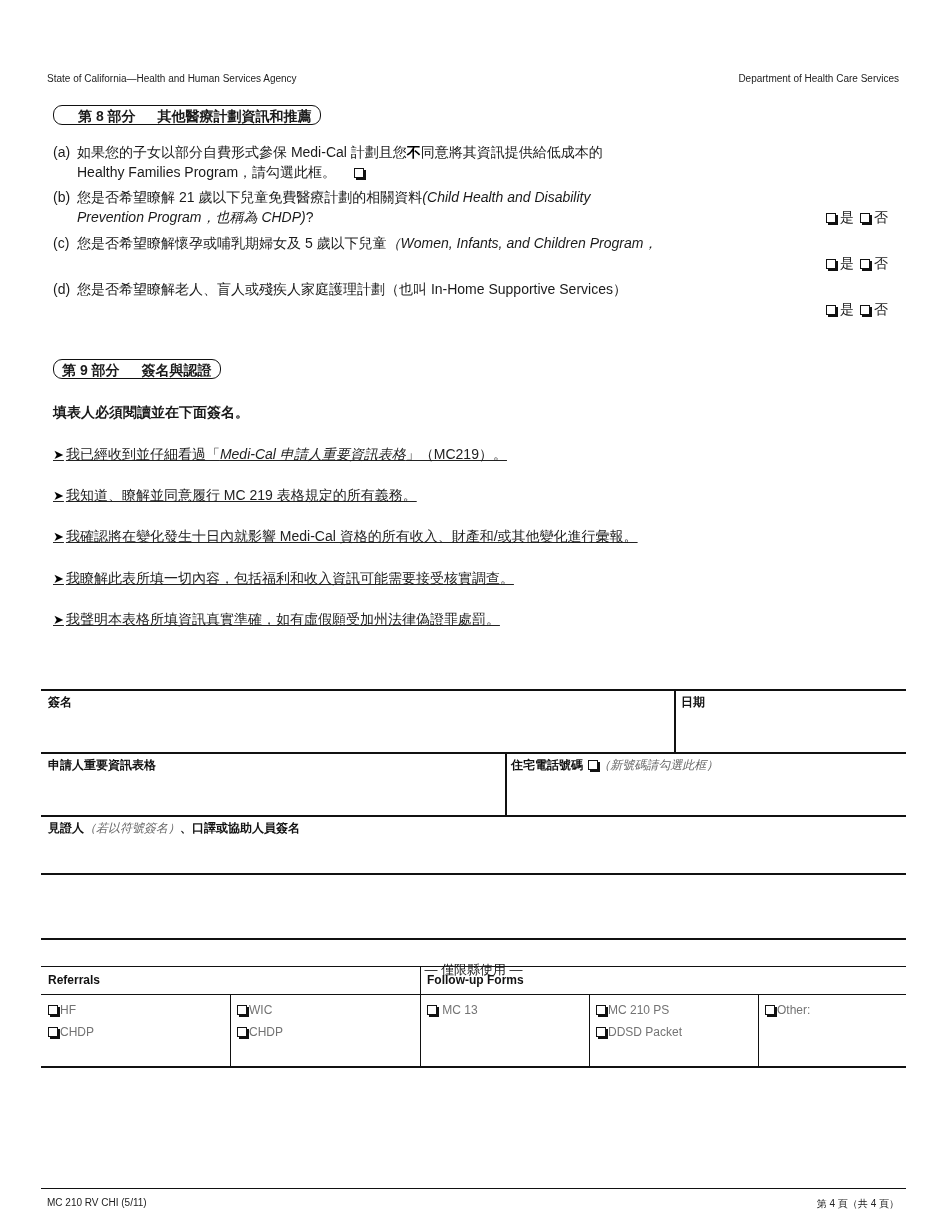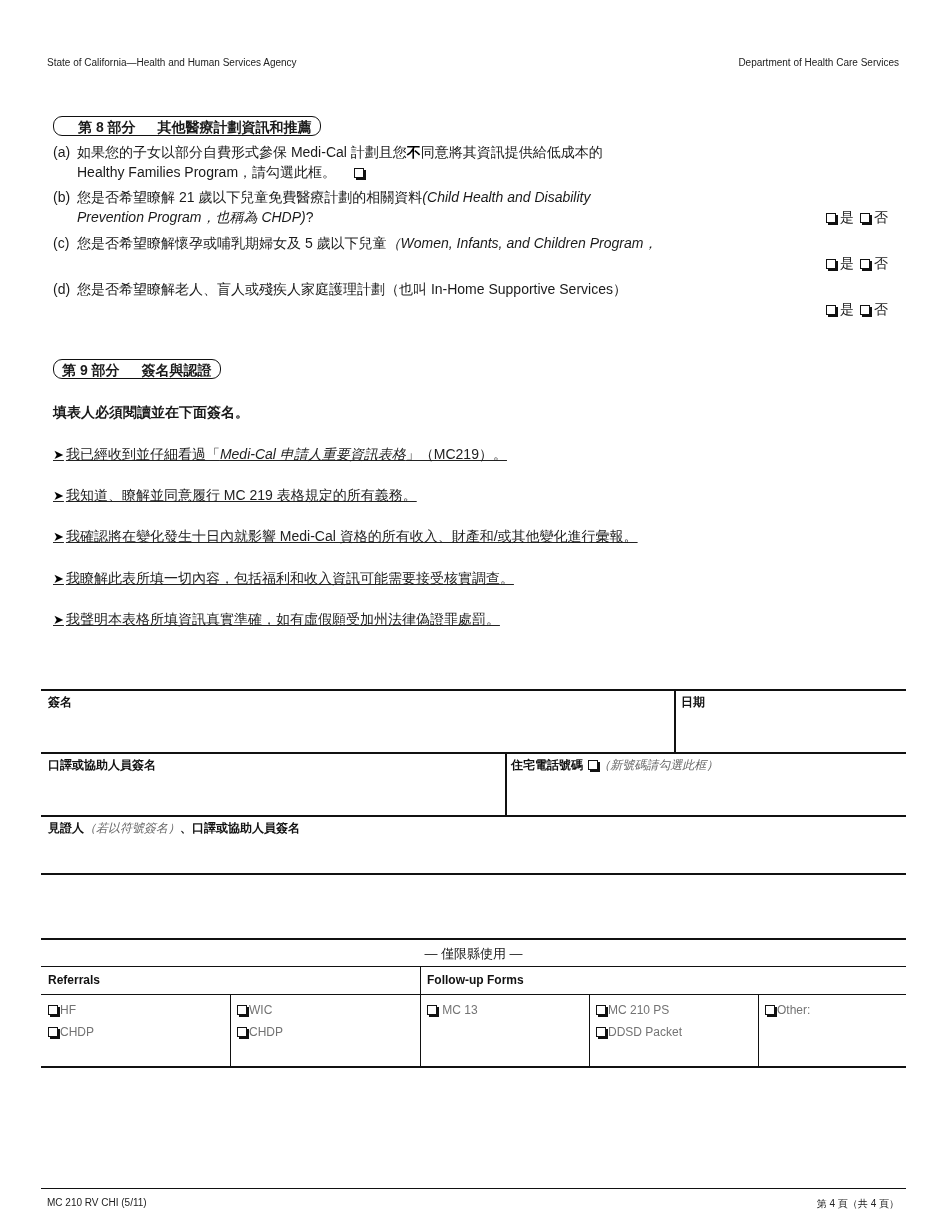--- a/index.html
+++ b/index.html
@@ -1,20 +1,20 @@
 <!DOCTYPE html>
 <html><head>
   <meta charset="utf-8">
   <style>
     html, body { margin:0; padding:0; background:#ffffff; }
     body {
       width:950px; height:1230px; position:relative; overflow:hidden;
       font-family:"Liberation Sans", "DejaVu Sans", sans-serif; color:#1a1a1a;
     }
-    .abs { position:absolute; }
+    .abs { position:absolute;margin-top:16px; }
     .hdr { font-size:10px; color:#222; top:57px; }
     .sec-box {
       position:absolute; left:53px; height:20px; border:1.5px solid #111;
       border-radius:9px; padding:0 8px; font-size:14px; font-weight:bold;
       line-height:20px; white-space:nowrap; box-sizing:border-box;
     }
     .sec-box .num { margin-right:22px; }
     .q { position:absolute; left:53px; font-size:14px; line-height:20px; color:#1a1a1a; }
     .q .lbl { display:inline-block; width:24px; }
     .q .cont { padding-left:24px; }
@@ -37,21 +37,21 @@
     .small { position:absolute; font-size:12px; color:#737373; white-space:nowrap; }
     .small .cb { margin-right:2px; }
     .footer { position:absolute; top:1197px; font-size:10px; color:#222; }
   </style>
 </head>
 <body>
 
 <div class="abs hdr" style="left:47px;">State of California—Health and Human Services Agency</div>
 <div class="abs hdr" style="right:51px;">Department of Health Care Services</div>
 
-<div class="sec-box" style="top:116px;padding-left:24px;">
+<div class="sec-box" style="top:105px;padding-left:24px;">
   <span class="num">第 8 部分</span><span>其他醫療計劃資訊和推薦</span>
 </div>
 
 <div class="q" style="top:142px;">
   <div><span class="lbl">(a)</span><span>如果您的子女以部分自費形式參保 Medi-Cal 計劃且您</span><span class="strong">不</span><span>同意將其資訊提供給低成本的</span></div>
   <div class="cont"><span>Healthy Families Program，請勾選此框。</span><span style="display:inline-block;width:18px;"></span><span class="cb"></span></div>
 </div>
 
 <div class="q" style="top:187px;">
   <div><span class="lbl">(b)</span><span>您是否希望瞭解 21 歲以下兒童免費醫療計劃的相關資料</span><span class="it">(Child Health and Disability</span></div>
@@ -99,21 +99,21 @@
 <div>
   <div class="hline" style="left:41px;width:865px;top:689px;"></div>
   <div class="vline" style="left:674px;top:689px;height:63px;"></div>
   <div class="flabel" style="left:48px;top:694px;">簽名</div>
   <div class="abs" style="left:41px;top:708px;width:632px;height:43px;"></div>
   <div class="flabel" style="left:681px;top:694px;">日期</div>
   <div class="abs" style="left:676px;top:708px;width:230px;height:43px;"></div>
 
   <div class="hline" style="left:41px;width:865px;top:752px;"></div>
   <div class="vline" style="left:505px;top:752px;height:63px;"></div>
-  <div class="flabel" style="left:48px;top:757px;">口譯或協助人員簽名</div>
+  <div class="flabel" style="left:48px;top:757px;">申請人重要資訊表格</div>
   <div class="abs" style="left:41px;top:772px;width:462px;height:42px;"></div>
   <div class="flabel" style="left:511px;top:757px;">
     <span>住宅電話號碼</span>
     <span class="cb" style="margin-left:2px;"></span><span class="light">（新號碼請勾選此框）</span>
   </div>
   <div class="abs" style="left:507px;top:772px;width:399px;height:42px;"></div>
 
   <div class="hline" style="left:41px;width:865px;top:815px;"></div>
   <div class="flabel" style="left:48px;top:820px;">
     <span>見證人</span><span class="light">（若以符號簽名）</span><span>、口譯或協助人員簽名</span>

